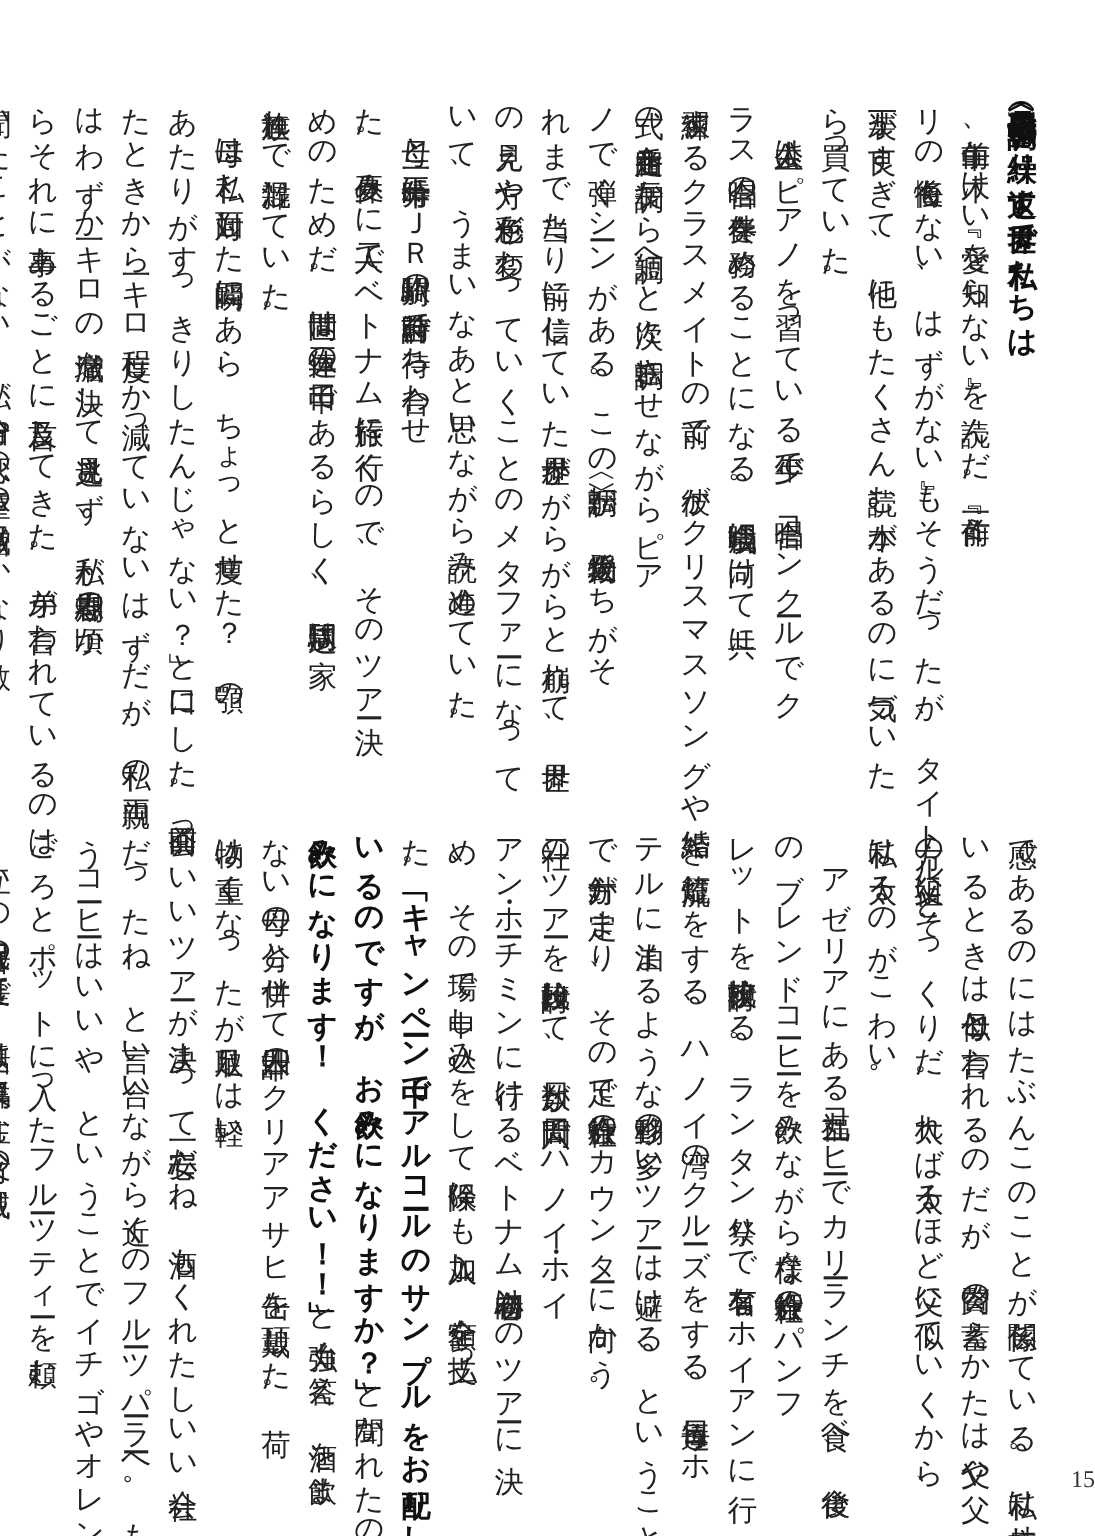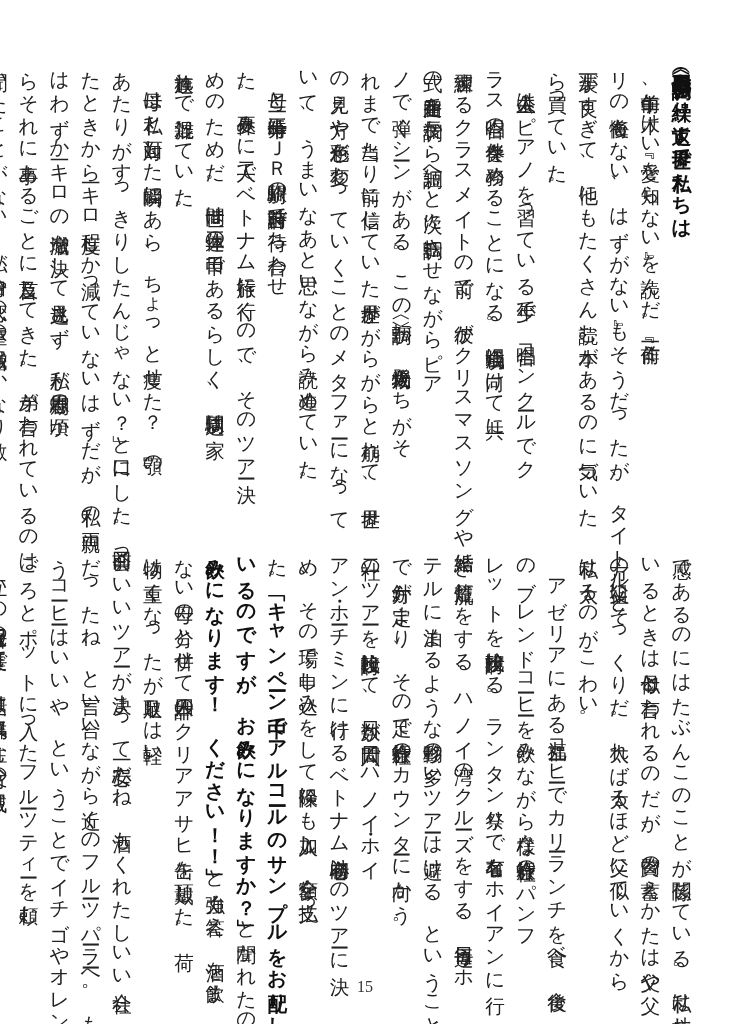--- a/index.html
+++ b/index.html
@@ -53,21 +53,21 @@
     }
     .bold-span {
       font-weight: bold;
       color: #111111;
     }
     .page-number {
       position: absolute;
       left: 0;
       width: 730px;
       top: 978px;
-      text-align: center;
+      text-align: right;
       font-size: 16px;
       font-family: "Liberation Serif", "DejaVu Serif", serif;
       color: #333333;
     }
   </style>
 </head>
 <body>
 
 <div class="page">
 

